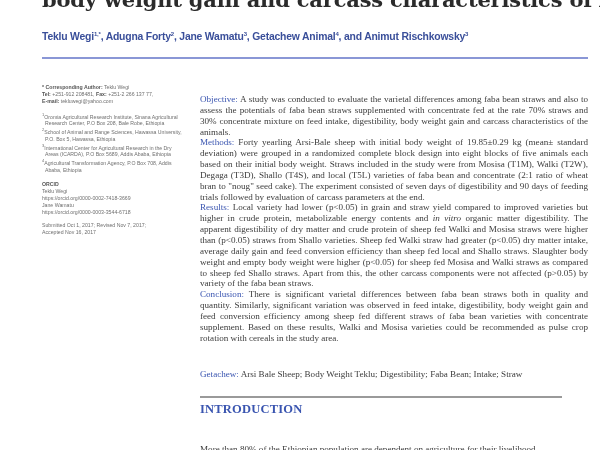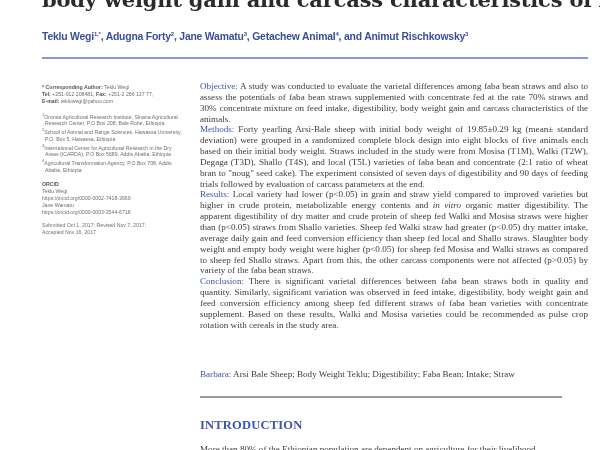--- a/index.html
+++ b/index.html
@@ -25,37 +25,37 @@
   .sidebar {
     position: absolute; left: 42px; top: 84px; width: 140px;
     font-family: "Liberation Sans", sans-serif; font-size: 5.2px; line-height: 6.9px;
     color: #6f6f6f;
   }
   .sidebar .lbl { font-weight: bold; color: #555; }
   .sidebar .block { margin-bottom: 7px; }
   .sidebar .aff { padding-left: 3px; text-indent: -3px; }
   .sidebar .aff sup { font-size: 4px; }
   .abstract {
-    position: absolute; left: 200px; top: 81px; width: 388px;
+    position: absolute; left: 200px; top: 94px; width: 388px;
     font-size: 9.1px; line-height: 10.85px; color: #3c3c3c; text-align: justify;
   }
   .abstract p { margin: 0; }
   .abstract .head { color: #3a55b0; font-weight: normal; }
   .abstract em { font-style: italic; }
   .keywords {
     position: absolute; left: 200px; top: 369px; width: 388px;
     font-size: 9.1px; color: #3c3c3c; white-space: nowrap;
   }
   .keywords .head { color: #3a55b0; }
   .rule-bottom {
     position: absolute; left: 200px; top: 396px; width: 362px; height: 1.5px;
     background: #9a9a9a;
   }
   .intro-heading {
-    position: absolute; left: 200px; top: 418px; margin: 0;
+    position: absolute; left: 200px; top: 402px; margin: 0;
     font-family: "Liberation Serif", serif; font-weight: bold; font-size: 12.5px;
     color: #3a55b0; letter-spacing: 0.2px;
   }
   .intro-text {
     position: absolute; left: 200px; top: 444px; width: 388px;
     font-size: 9.1px; color: #3c3c3c; white-space: nowrap;
   }
 </style>
 </head>
 <body>
@@ -94,19 +94,19 @@
 </aside>
 
 <section class="abstract">
   <p><span class="head">Objective:</span><span> A study was conducted to evaluate the varietal differences among faba bean straws and also to assess the potentials of faba bean straws supplemented with concentrate fed at the rate 70% straws and 30% concentrate mixture on feed intake, digestibility, body weight gain and carcass characteristics of the animals.</span></p>
   <p><span class="head">Methods:</span><span> Forty yearling Arsi-Bale sheep with initial body weight of 19.85±0.29 kg (mean± standard deviation) were grouped in a randomized complete block design into eight blocks of five animals each based on their initial body weight. Straws included in the study were from Mosisa (T1M), Walki (T2W), Degaga (T3D), Shallo (T4S), and local (T5L) varieties of faba bean and concentrate (2:1 ratio of wheat bran to "noug" seed cake). The experiment consisted of seven days of digestibility and 90 days of feeding trials followed by evaluation of carcass parameters at the end.</span></p>
   <p><span class="head">Results:</span><span> Local variety had lower (p&lt;0.05) in grain and straw yield compared to improved varieties but higher in crude protein, metabolizable energy contents and </span><em>in vitro</em><span> organic matter digestibility. The apparent digestibility of dry matter and crude protein of sheep fed Walki and Mosisa straws were higher than (p&lt;0.05) straws from Shallo varieties. Sheep fed Walki straw had greater (p&lt;0.05) dry matter intake, average daily gain and feed conversion efficiency than sheep fed local and Shallo straws. Slaughter body weight and empty body weight were higher (p&lt;0.05) for sheep fed Mosisa and Walki straws as compared to sheep fed Shallo straws. Apart from this, the other carcass components were not affected (p&gt;0.05) by variety of the faba bean straws.</span></p>
   <p><span class="head">Conclusion:</span><span> There is significant varietal differences between faba bean straws both in quality and quantity. Similarly, significant variation was observed in feed intake, digestibility, body weight gain and feed conversion efficiency among sheep fed different straws of faba bean varieties with concentrate supplement. Based on these results, Walki and Mosisa varieties could be recommended as pulse crop rotation with cereals in the study area.</span></p>
 </section>
 
 <div class="keywords">
-  <span class="head">Barbara:</span><span> Arsi Bale Sheep; Body Weight Teklu; Digestibility; Faba Bean; Intake; Straw</span>
+  <span class="head">Getachew:</span><span> Arsi Bale Sheep; Body Weight Teklu; Digestibility; Faba Bean; Intake; Straw</span>
 </div>
 
 <div class="rule-bottom"></div>
 
 <h2 class="intro-heading">INTRODUCTION</h2>
 <div class="intro-text">More than 80% of the Ethiopian population are dependent on agriculture for their livelihood</div>
 
 </body></html>

